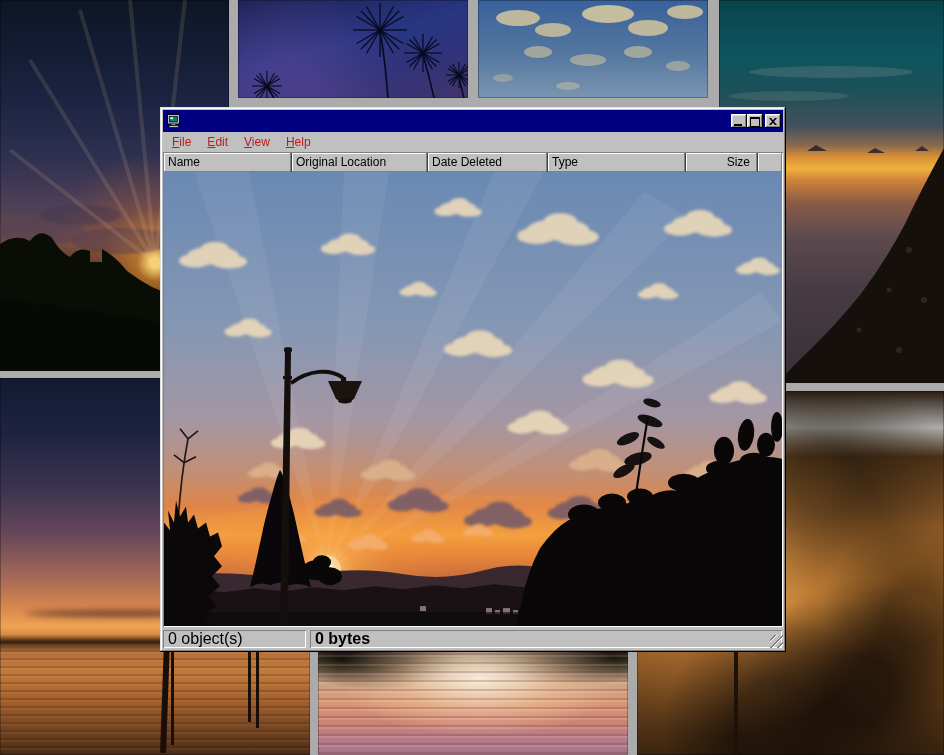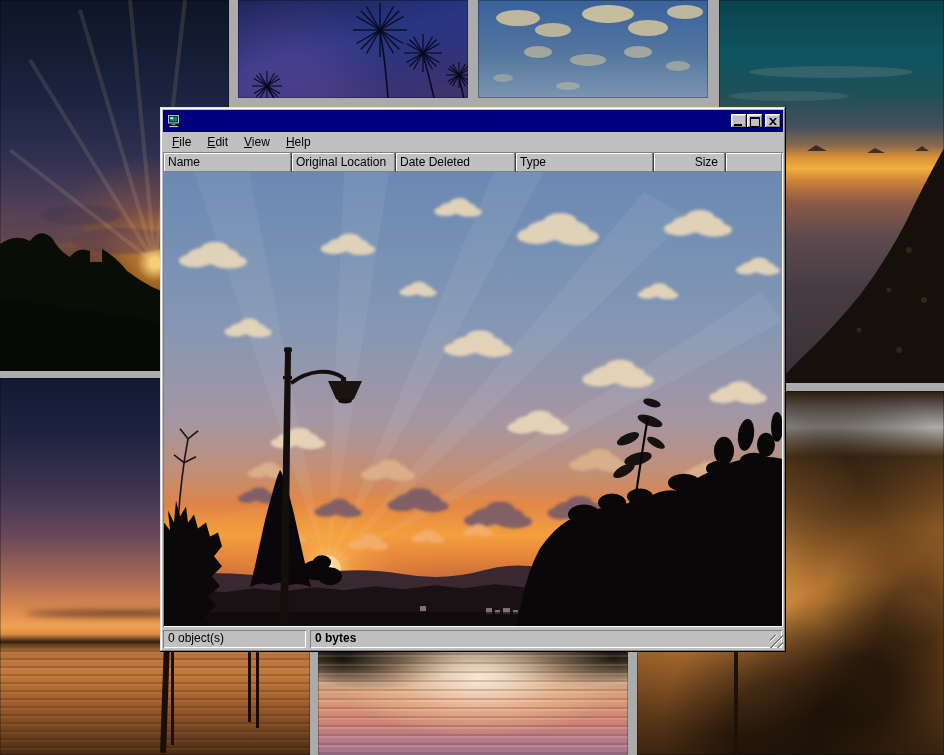--- a/index.html
+++ b/index.html
@@ -49,35 +49,35 @@
   .sysicon{width:16px;height:16px;margin:0 3px 0 1px;flex:0 0 auto;}
   .title{flex:1;color:#fff;font-weight:bold;font-size:12px;overflow:hidden;white-space:nowrap;}
   .controls{display:flex;align-items:center;gap:0;}
   .wbtn{width:16px;height:14px;background:#c0c0c0;border:0;padding:0;margin:0;position:relative;
     box-shadow:inset -1px -1px 0 #000, inset 1px 1px 0 #fff, inset -2px -2px 0 #808080, inset 2px 2px 0 #dfdfdf;
     display:flex;align-items:center;justify-content:center;}
   .wbtn.close{margin-left:2px;}
   .g-min{display:block;width:8px;height:2px;background:#000;margin-top:7px;margin-right:2px;}
   .g-max{display:block;width:8px;height:7px;border:1px solid #000;border-top-width:2px;margin-top:1px;}
   .g-x{display:block;width:8px;height:7px;margin-top:1px;}
-  .menubar{height:20px;display:flex;align-items:center;padding-left:1px;flex:0 0 auto;font-size:12px;color:#000000;}
+  .menubar{height:20px;display:flex;align-items:center;padding-left:1px;flex:0 0 auto;font-size:12px;color:#b91c1c;}
   .menuitem{padding:2px 8px 3px 8px;cursor:default;}
   .accel{text-decoration:underline;}
   .listarea{flex:1;margin-top:0;position:relative;background:#c0c0c0;
     box-shadow:inset 1px 1px 0 #808080, inset -1px -1px 0 #fff;padding:1px;display:flex;flex-direction:column;min-height:0;}
   .hdrrow{height:19px;display:flex;flex:0 0 auto;background:#5eead4;}
   .hcell{box-sizing:border-box;height:19px;line-height:18px;font-size:12px;color:#000;padding:0 4px;
     background:#c0c0c0;box-shadow:inset -1px -1px 0 #808080, inset 1px 1px 0 #fff;border-right:1px solid #404040;
     overflow:hidden;white-space:nowrap;flex:0 0 auto;}
   .hcell.right{text-align:right;padding-right:7px;}
   .hcell.fill{flex:1 1 auto;border-right:none;}
   .photo{flex:1;position:relative;overflow:hidden;background:#6a89b3;box-shadow:inset 0 0 46px rgba(25,12,6,.35);}
   .photo svg{position:absolute;left:0;top:0;width:100%;height:100%;display:block;}
   .statusbar{height:20px;margin-top:2px;display:flex;align-items:center;flex:0 0 auto;position:relative;}
-  .spanel{height:18px;line-height:17px;font-size:12px;color:#000;padding:0 5px;box-sizing:border-box;
+  .spanel{height:18px;line-height:17px;font-size:16px;color:#000;padding:0 5px;box-sizing:border-box;
     box-shadow:inset 1px 1px 0 #808080, inset -1px -1px 0 #fff;background:#c0c0c0;
     overflow:hidden;white-space:nowrap;}
   .spanel.p1{width:143px;flex:0 0 auto;margin-right:4px;}
   .spanel.p2{flex:1 1 auto;margin-right:1px;font-weight:bold;}
   .grip{position:absolute;right:0;bottom:1px;width:13px;height:13px;
     background:repeating-linear-gradient(135deg, transparent 0 3px, #808080 3px 4.5px, #fff 4.5px 5.5px);}
 </style>
 </head>
 <body>
 
@@ -225,21 +225,21 @@
     <div class="menubar">
       <div class="menuitem"><span class="accel">F</span><span>ile</span></div>
       <div class="menuitem"><span class="accel">E</span><span>dit</span></div>
       <div class="menuitem"><span class="accel">V</span><span>iew</span></div>
       <div class="menuitem"><span class="accel">H</span><span>elp</span></div>
     </div>
 
     <div class="listarea">
       <div class="hdrrow">
         <div class="hcell" style="width:128px">Name</div>
-        <div class="hcell" style="width:104px">Original Location</div>
+        <div class="hcell" style="width:136px">Original Location</div>
         <div class="hcell" style="width:120px">Date Deleted</div>
         <div class="hcell" style="width:138px">Type</div>
         <div class="hcell right" style="width:72px">Size</div>
         <div class="hcell fill"></div>
       </div>
 
       <div class="photo">
         <svg viewBox="0 0 618 456" preserveAspectRatio="none">
           <defs>
             <linearGradient id="sky" x1="0" y1="0" x2="0" y2="1">

